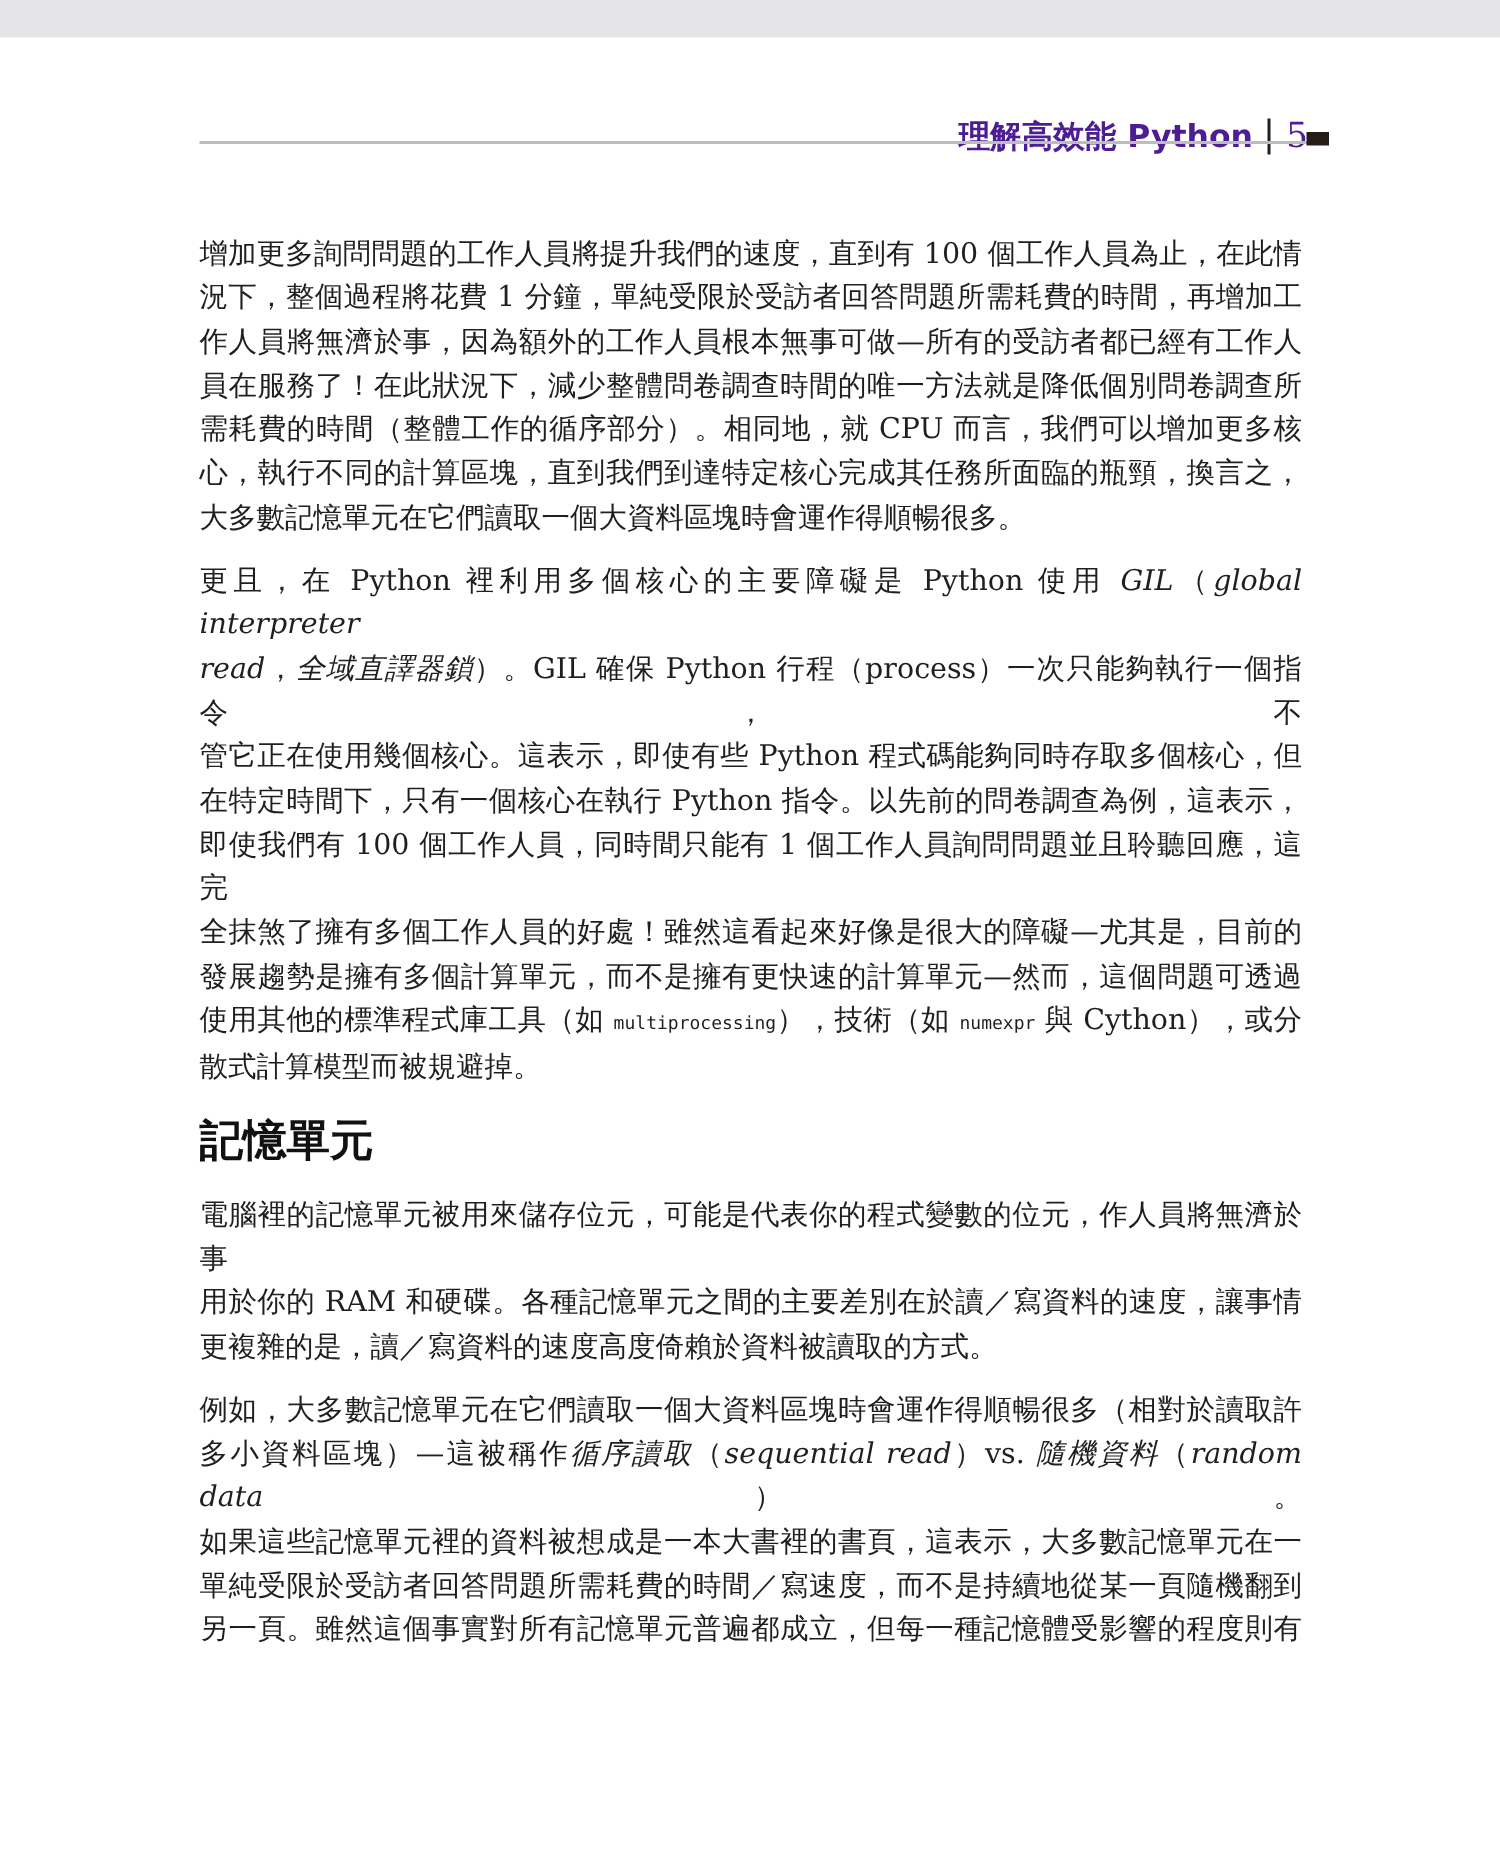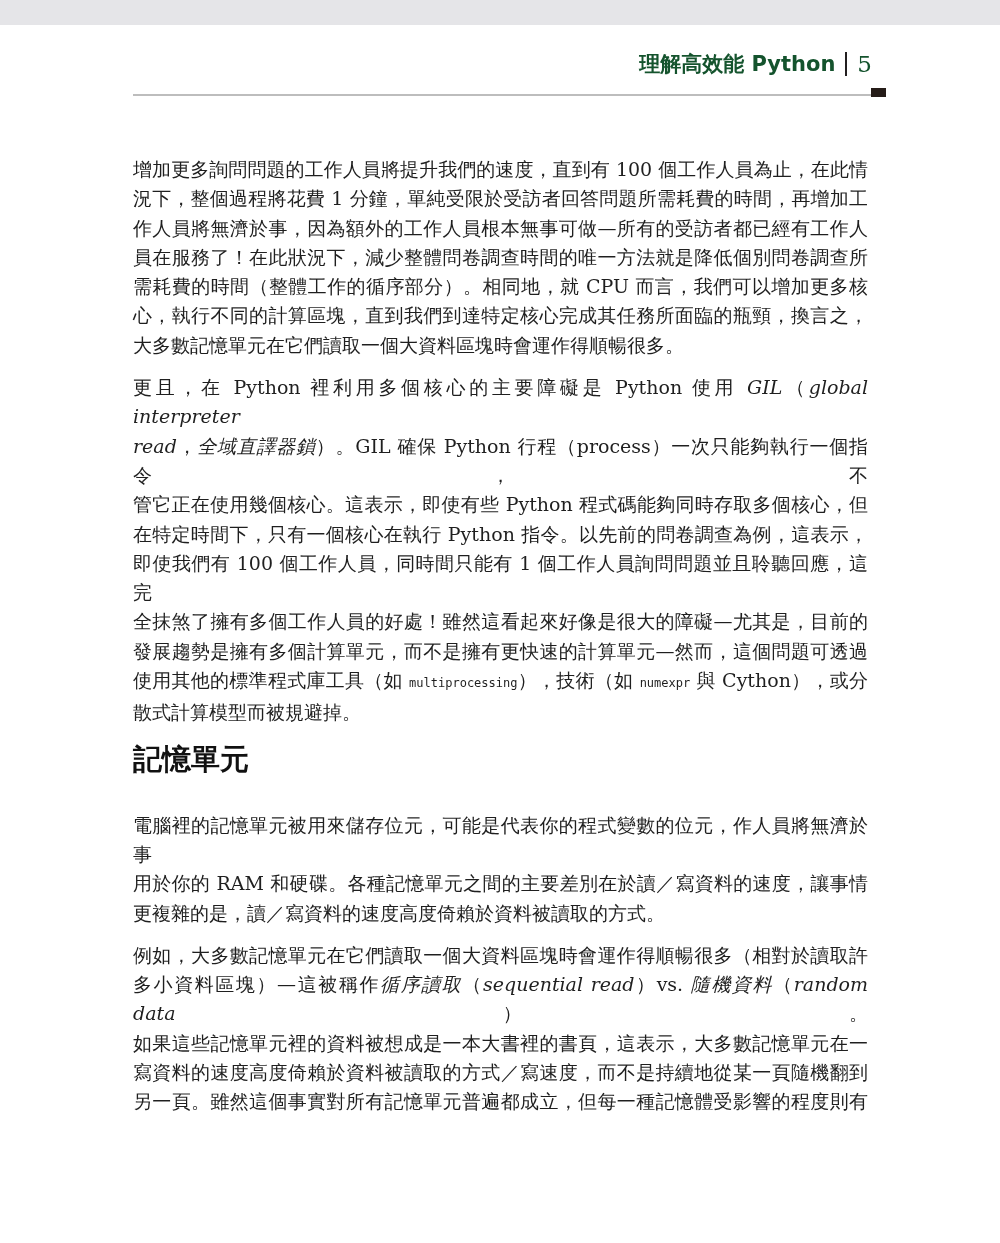--- a/index.html
+++ b/index.html
@@ -3,39 +3,39 @@
 <meta charset="utf-8">
 <style>
   html,body{margin:0;padding:0;background:#ffffff;}
   .page{
     position:relative;width:1000px;height:1243px;background:#ffffff;overflow:hidden;
     font-family:"DejaVu Serif","Liberation Serif",serif;color:#1f1f1f;
     -webkit-font-smoothing:antialiased;
   }
   .top-band{position:absolute;left:0;top:0;width:1000px;height:25px;background:#e5e5e8;}
   .header{
-    position:absolute;top:50px;right:128px;height:28px;white-space:nowrap;
+    position:absolute;top:77px;right:128px;height:28px;white-space:nowrap;
     font-family:"DejaVu Sans","Liberation Sans",sans-serif;font-weight:bold;
-    font-size:21px;color:#14532d;display:flex;align-items:center;margin-left:36px;
+    font-size:21px;color:#4c1d95;display:flex;align-items:center;margin-left:36px;
   }
   .h-divider{display:inline-block;width:2px;height:24px;background:#231f20;margin:0 10px;}
   .h-page{font-family:"DejaVu Serif","Liberation Serif",serif;font-weight:400;font-size:23px;}
   .header-rule{position:absolute;left:133px;top:94px;width:751px;height:2px;background:#bdbdbd;}
   .corner-square{position:absolute;left:871px;top:88px;width:15px;height:9px;background:#251c18;}
   .content{position:absolute;left:133px;top:155px;width:735px;}
   .para{margin:0;}
   .para + .para{margin-top:13px;}
   .line{
     line-height:29.3px;font-size:19px;
     text-align:justify;text-align-last:justify;
   }
   .line.last{text-align-last:left;}
   .h2{
-    font-family:Liberation Mono, monospace;font-weight:bold;
-    font-size:29px;line-height:40px;color:#111111;margin:14px 0 29px 0;
+    font-family:Liberation Sans, sans-serif;font-weight:bold;
+    font-size:29px;line-height:40px;color:#111111;margin:14px 0 15px 0;
     text-align:left;
   }
   .s-i{font-style:italic;}
   .s-k{font-style:italic;}
   .s-m{font-family:"DejaVu Sans Mono","Liberation Mono",monospace;font-size:12px;margin-top:48px;}
 </style>
 </head>
 <body>
 
 <div class="page">
@@ -74,17 +74,17 @@
       <div class="h2">記憶單元</div>
       <div class="para">
         <div class="line"><span class="s-r">電腦裡的記憶單元被用來儲存位元，可能是代表你的程式變數的位元，作人員將無濟於事</span></div>
         <div class="line"><span class="s-r">用於你的 RAM 和硬碟。各種記憶單元之間的主要差別在於讀／寫資料的速度，讓事情</span></div>
         <div class="line last"><span class="s-r">更複雜的是，讀／寫資料的速度高度倚賴於資料被讀取的方式。</span></div>
       </div>
       <div class="para">
         <div class="line"><span class="s-r">例如，大多數記憶單元在它們讀取一個大資料區塊時會運作得順暢很多（相對於讀取許</span></div>
         <div class="line"><span class="s-r">多小資料區塊）—這被稱作</span><span class="s-k">循序讀取</span><span class="s-r">（</span><span class="s-i">sequential read</span><span class="s-r">）vs. </span><span class="s-k">隨機資料</span><span class="s-r">（</span><span class="s-i">random data</span><span class="s-r">）。</span></div>
         <div class="line"><span class="s-r">如果這些記憶單元裡的資料被想成是一本大書裡的書頁，這表示，大多數記憶單元在一</span></div>
-        <div class="line"><span class="s-r">寫資料的速度高度倚賴於資料被讀取的方式／寫速度，而不是持續地從某一頁隨機翻到</span></div>
+        <div class="line"><span class="s-r">單純受限於受訪者回答問題所需耗費的時間／寫速度，而不是持續地從某一頁隨機翻到</span></div>
         <div class="line"><span class="s-r">另一頁。雖然這個事實對所有記憶單元普遍都成立，但每一種記憶體受影響的程度則有</span></div>
       </div>
     </div>
 </div>
 
 </body></html>

